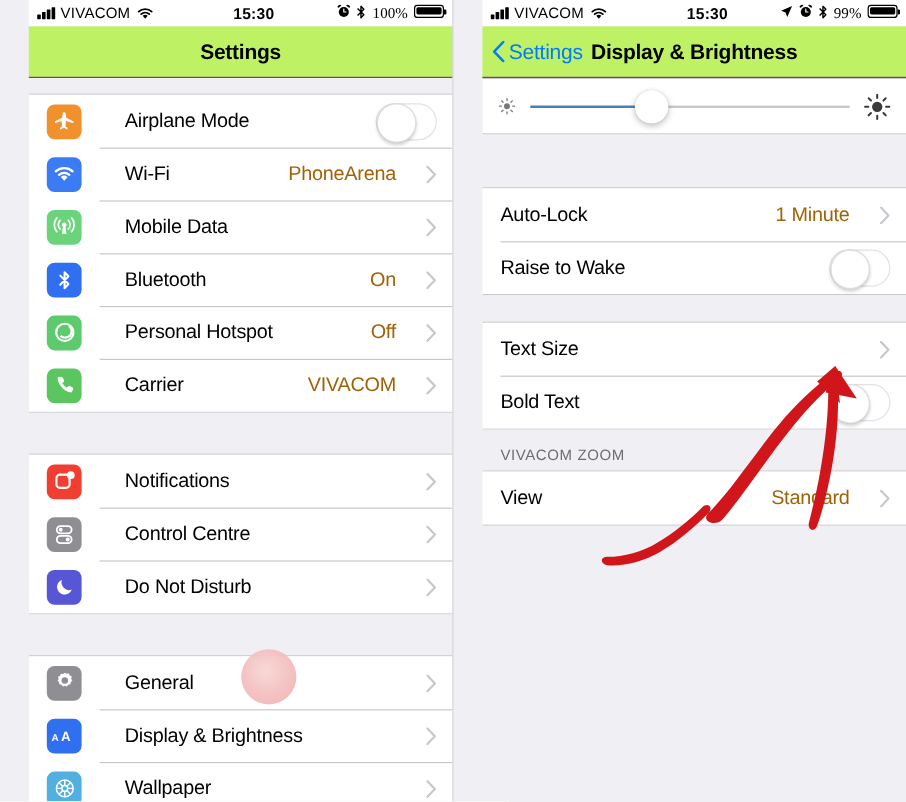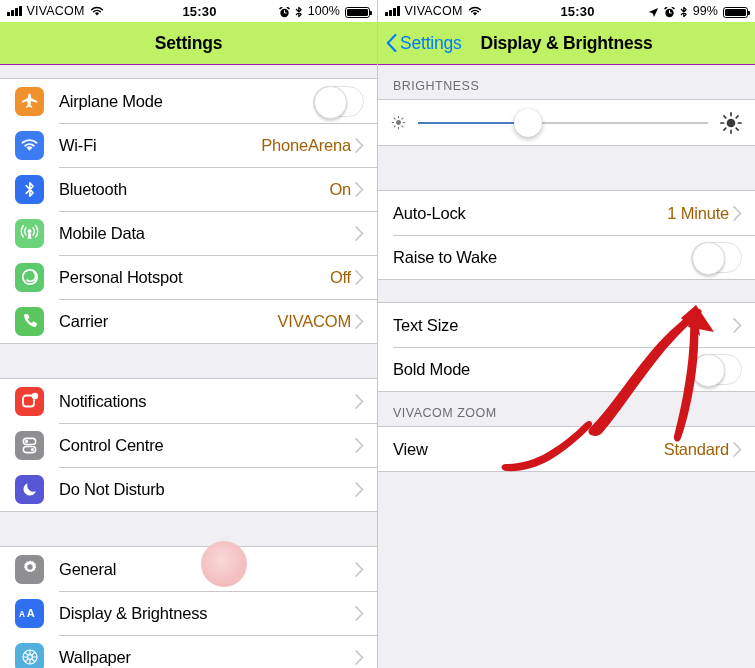--- a/index.html
+++ b/index.html
@@ -3,39 +3,39 @@
 <meta charset="utf-8">
 <style>
   * { box-sizing: border-box; margin: 0; padding: 0; }
   html, body {
     width: 755px; height: 668px;
     background: #ffffff;
     font-family: "Liberation Sans", sans-serif;
     overflow: hidden;
   }
   .screens { display: flex; width: 755px; height: 668px; }
-  .phone { position: relative; height: 668px; background: #efeff4; overflow: hidden; }
+  .phone { position: relative; height: 668px; background: #efeff4; overflow: hidden; padding-left: 24px; }
   .phone.left  { width: 378px; border-right: 1px solid #c8c7cc; }
   .phone.right { width: 377px; }
 
   
   .statusbar {
     height: 22px; background: #ffffff;
     display: flex; align-items: center;
     font-size: 12.5px; color: #000; position: relative;
     padding: 0 7px;
   }
   .sb-left { display: flex; align-items: center; gap: 5px; }
   .sb-center {
     position: absolute; left: 0; right: 0; text-align: center;
     font-size: 13px; font-weight: bold; letter-spacing: .2px; margin-left: 22px;
   }
   .sb-right {
-    margin-left: auto; display: flex; align-items: flex-end; gap: 5px;
-    position: relative; z-index: 2;
+    margin-left: auto; display: flex; align-items: flex-start; gap: 5px;
+    position: relative; z-index: 2; font-family: Liberation Serif, serif;
   }
   .bars { display: flex; align-items: flex-end; gap: 1.5px; height: 10px; }
   .bars i { display: block; width: 2.5px; background: #000; border-radius: .5px; }
   .bars i:nth-child(1){height:4px}.bars i:nth-child(2){height:6px}
   .bars i:nth-child(3){height:8px}.bars i:nth-child(4){height:10px}
   .carrier-name { font-size: 12.5px; letter-spacing: .2px; }
   .pct { font-size: 12.5px; letter-spacing: .1px; }
   .battery {
     width: 25px; height: 11px; border: 1.2px solid #000; border-radius: 2.8px;
     position: relative; padding: 1.3px;
@@ -64,21 +64,21 @@
   .chev-back { width: 11px; height: 18px; display:block; }
 
   
   .table { background: #efeff4; height: calc(668px - 65px); overflow: hidden; }
   .gap { height: 34px; background: #efeff4; }
   .gap.sm { height: 22px; }
   .gap.xs { height: 13px; }
   .group { background: #ffffff; border-top: 1px solid #c8c7cc; border-bottom: 1px solid #c8c7cc; }
   .row {
     display: flex; align-items: center; height: 44px;
-    padding-left: 15px; position: relative; background: #fff;
+    padding-left: 15px; position: relative; background: #fff; gap: 21px;
   }
   .row + .row::before {
     content: ""; position: absolute; top: 0; height: 1px;
     background: #c8c7cc; right: 0;
   }
   .left .row + .row::before { left: 59px; }
   .right .row + .row::before { left: 15px; }
   .row .label { font-size: 16.5px; color: #000; letter-spacing: -.2px; }
   .row .value {
     margin-left: auto; font-size: 16.5px; color: #a16207;
@@ -205,42 +205,42 @@
               </svg>
           </span>
           <span class="label">Wi-Fi</span>
           <span class="value">PhoneArena</span>
           <svg class="chev" viewBox="0 0 9 15">
               <path d="M1.2 1 7.4 7.5 1.2 14" stroke="#c7c7cc" stroke-width="1.8" fill="none" stroke-linecap="round" stroke-linejoin="round"></path>
             </svg>
         </div>
 
         <div class="row">
-          <span class="appicon" style="background:#2f6ff0">
-            <svg width="12" height="19" viewBox="0 0 12 20">
-                <path d="M2 6l7.2 7.4L5.8 17V3l3.4 3.6L2 14" stroke="#fff" stroke-width="1.8" fill="none" stroke-linejoin="round" stroke-linecap="round"></path>
-              </svg>
-          </span>
-          <span class="label">Bluetooth</span>
-          <span class="value">On</span>
-          <svg class="chev" viewBox="0 0 9 15">
-              <path d="M1.2 1 7.4 7.5 1.2 14" stroke="#c7c7cc" stroke-width="1.8" fill="none" stroke-linecap="round" stroke-linejoin="round"></path>
-            </svg>
-        </div>
-
-        <div class="row">
           <span class="appicon" style="background:#6bd37a">
             <svg width="21" height="18" viewBox="0 0 22 18">
               <path d="M11 5.2a2 2 0 0 1 1.1 3.7L13 15h-4l.9-6.1A2 2 0 0 1 11 5.2z" fill="#fff"></path>
               <path d="M7.4 3.4a5.4 5.4 0 0 0 0 7.6M14.6 3.4a5.4 5.4 0 0 1 0 7.6" stroke="#fff" stroke-width="1.5" fill="none" stroke-linecap="round"></path>
               <path d="M4.6 1.2a9.1 9.1 0 0 0 0 12M17.4 1.2a9.1 9.1 0 0 1 0 12" stroke="#fff" stroke-width="1.5" fill="none" stroke-linecap="round"></path>
             </svg>
           </span>
           <span class="label">Mobile Data</span>
           <span class="value"></span>
+          <svg class="chev" viewBox="0 0 9 15">
+              <path d="M1.2 1 7.4 7.5 1.2 14" stroke="#c7c7cc" stroke-width="1.8" fill="none" stroke-linecap="round" stroke-linejoin="round"></path>
+            </svg>
+        </div>
+
+        <div class="row">
+          <span class="appicon" style="background:#2f6ff0">
+            <svg width="12" height="19" viewBox="0 0 12 20">
+                <path d="M2 6l7.2 7.4L5.8 17V3l3.4 3.6L2 14" stroke="#fff" stroke-width="1.8" fill="none" stroke-linejoin="round" stroke-linecap="round"></path>
+              </svg>
+          </span>
+          <span class="label">Bluetooth</span>
+          <span class="value">On</span>
           <svg class="chev" viewBox="0 0 9 15">
               <path d="M1.2 1 7.4 7.5 1.2 14" stroke="#c7c7cc" stroke-width="1.8" fill="none" stroke-linecap="round" stroke-linejoin="round"></path>
             </svg>
         </div>
 
         <div class="row">
           <span class="appicon" style="background:#5cca6d">
             <svg width="20" height="20" viewBox="0 0 20 20">
                 <path d="M13.5 4.8a5.3 5.3 0 1 1-7 7.9 5.3 5.3 0 1 0 7-7.9z" fill="none" stroke="#fff" stroke-width="1.8" stroke-linecap="round"></path>
                 <circle cx="10" cy="10" r="7.2" fill="none" stroke="#fff" stroke-width="1.8"></circle>
@@ -399,23 +399,20 @@
       <div class="nav-back">
         <svg class="chev-back" viewBox="0 0 11 18">
             <path d="M9.4 1 1.8 9l7.6 8" stroke="#007aff" stroke-width="2.1" fill="none" stroke-linecap="round" stroke-linejoin="round"></path>
           </svg>
         <span>Settings</span>
       </div>
       <div class="nav-title">Display &amp; Brightness</div>
     </div>
 
     <div class="table">
-      <div class="sec-head-wrap">
-        <div class="sec-header">BRIGHTNESS</div>
-      </div>
 
       <div class="group">
         <div class="slider-row">
           <svg width="17" height="17" viewBox="0 0 20 20">
             <circle cx="10" cy="10" r="2.9" fill="#777"></circle>
             <g stroke="#777" stroke-width="1.3" stroke-linecap="round">
               <path d="M10 4.4V2.6M10 17.4v-1.8M4.4 10H2.6M17.4 10h-1.8M6.1 6.1 4.8 4.8M15.2 15.2l-1.3-1.3M13.9 6.1l1.3-1.3M4.8 15.2l1.3-1.3"></path>
             </g>
           </svg>
           <span class="track">
@@ -453,21 +450,21 @@
       <div class="gap sm"></div>
 
       <div class="group">
         <div class="row noicon">
           <span class="label">Text Size</span>
           <svg class="chev" style="margin-left:auto" viewBox="0 0 9 15">
               <path d="M1.2 1 7.4 7.5 1.2 14" stroke="#c7c7cc" stroke-width="1.8" fill="none" stroke-linecap="round" stroke-linejoin="round"></path>
             </svg>
         </div>
         <div class="row noicon">
-          <span class="label">Bold Mode</span>
+          <span class="label">Bold Text</span>
           <span class="toggle"></span>
         </div>
       </div>
 
       <div class="sec-head-wrap">
         <div class="sec-header">VIVACOM ZOOM</div>
       </div>
 
       <div class="group">
         <div class="row noicon">

